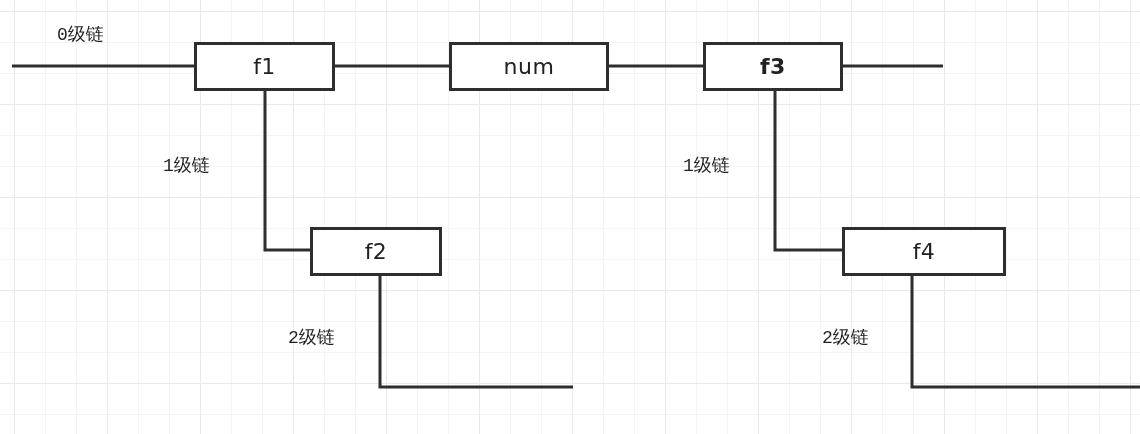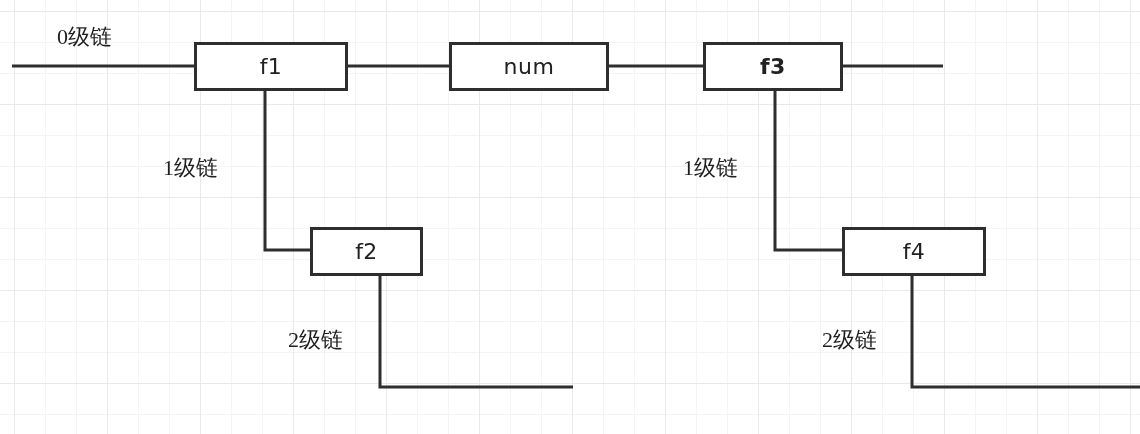--- a/index.html
+++ b/index.html
@@ -46,22 +46,22 @@
     align-items: center;
     justify-content: center;
     color: #212121;
     font-size: 22px;
     font-family: "DejaVu Sans", "Liberation Sans", sans-serif;
     letter-spacing: 0.5px;
   }
   .chain-label {
     position: absolute;
     color: #1f1f1f;
-    font-size: 22px;
-    font-family: Liberation Serif, serif;
+    font-size: 18px;
+    font-family: Liberation Mono, monospace;
     white-space: nowrap;
     line-height: 1;
   }
 </style>
 </head>
 <body>
 
 <div id="canvas">
 
   <svg class="diagram-svg" viewBox="0 0 1140 434" xmlns="http://www.w3.org/2000/svg">
@@ -70,25 +70,25 @@
       <polyline points="335,66 449,66"></polyline>
       <polyline points="585,66 703,66"></polyline>
       <polyline points="843,66 943,66"></polyline>
       <polyline points="265,91 265,250 310,250"></polyline>
       <polyline points="775,91 775,250 842,250"></polyline>
       <polyline points="380,276 380,387 573,387"></polyline>
       <polyline points="912,276 912,387 1140,387"></polyline>
     </g>
   </svg>
 
-  <div class="node-box" id="node-f1" style="left: 194px; top: 42px; width: 154px; height: 49px; border-color: rgb(46, 46, 46); background: rgb(255, 255, 255); color: rgb(33, 33, 33);">f1</div>
+  <div class="node-box" id="node-f1" style="left: 194px; top: 42px; width: 141px; height: 49px; border-color: rgb(46, 46, 46); background: rgb(255, 255, 255); color: rgb(33, 33, 33);">f1</div>
   <div class="node-box" id="node-num" style="left: 449px; top: 42px; width: 160px; height: 49px; border-color: rgb(46, 46, 46); background: rgb(255, 255, 255); color: rgb(33, 33, 33);">num</div>
   <div class="node-box" id="node-f3" style="left: 703px; top: 42px; width: 140px; height: 49px; border-color: rgb(46, 46, 46); background: rgb(255, 255, 255); color: rgb(33, 33, 33); font-weight: bold;">f3</div>
-  <div class="node-box" id="node-f2" style="left: 310px; top: 227px; width: 113px; height: 49px; border-color: rgb(46, 46, 46); background: rgb(255, 255, 255); color: rgb(33, 33, 33);">f2</div>
-  <div class="node-box" id="node-f4" style="left: 842px; top: 227px; width: 144px; height: 49px; border-color: rgb(46, 46, 46); background: rgb(255, 255, 255); color: rgb(33, 33, 33);">f4</div>
+  <div class="node-box" id="node-f2" style="left: 310px; top: 227px; width: 132px; height: 49px; border-color: rgb(46, 46, 46); background: rgb(255, 255, 255); color: rgb(33, 33, 33);">f2</div>
+  <div class="node-box" id="node-f4" style="left: 842px; top: 227px; width: 164px; height: 49px; border-color: rgb(46, 46, 46); background: rgb(255, 255, 255); color: rgb(33, 33, 33);">f4</div>
 
   <div class="chain-label" id="label-level0-left" style="left: 57px; top: 26px;">0级链</div>
   <div class="chain-label" id="label-level1-left" style="left: 163px; top: 157px;">1级链</div>
   <div class="chain-label" id="label-level1-right" style="left: 683px; top: 157px;">1级链</div>
   <div class="chain-label" id="label-level2-left" style="left: 288px; top: 329px;">2级链</div>
   <div class="chain-label" id="label-level2-right" style="left: 822px; top: 329px;">2级链</div>
 
 </div>
 
 </body></html>

